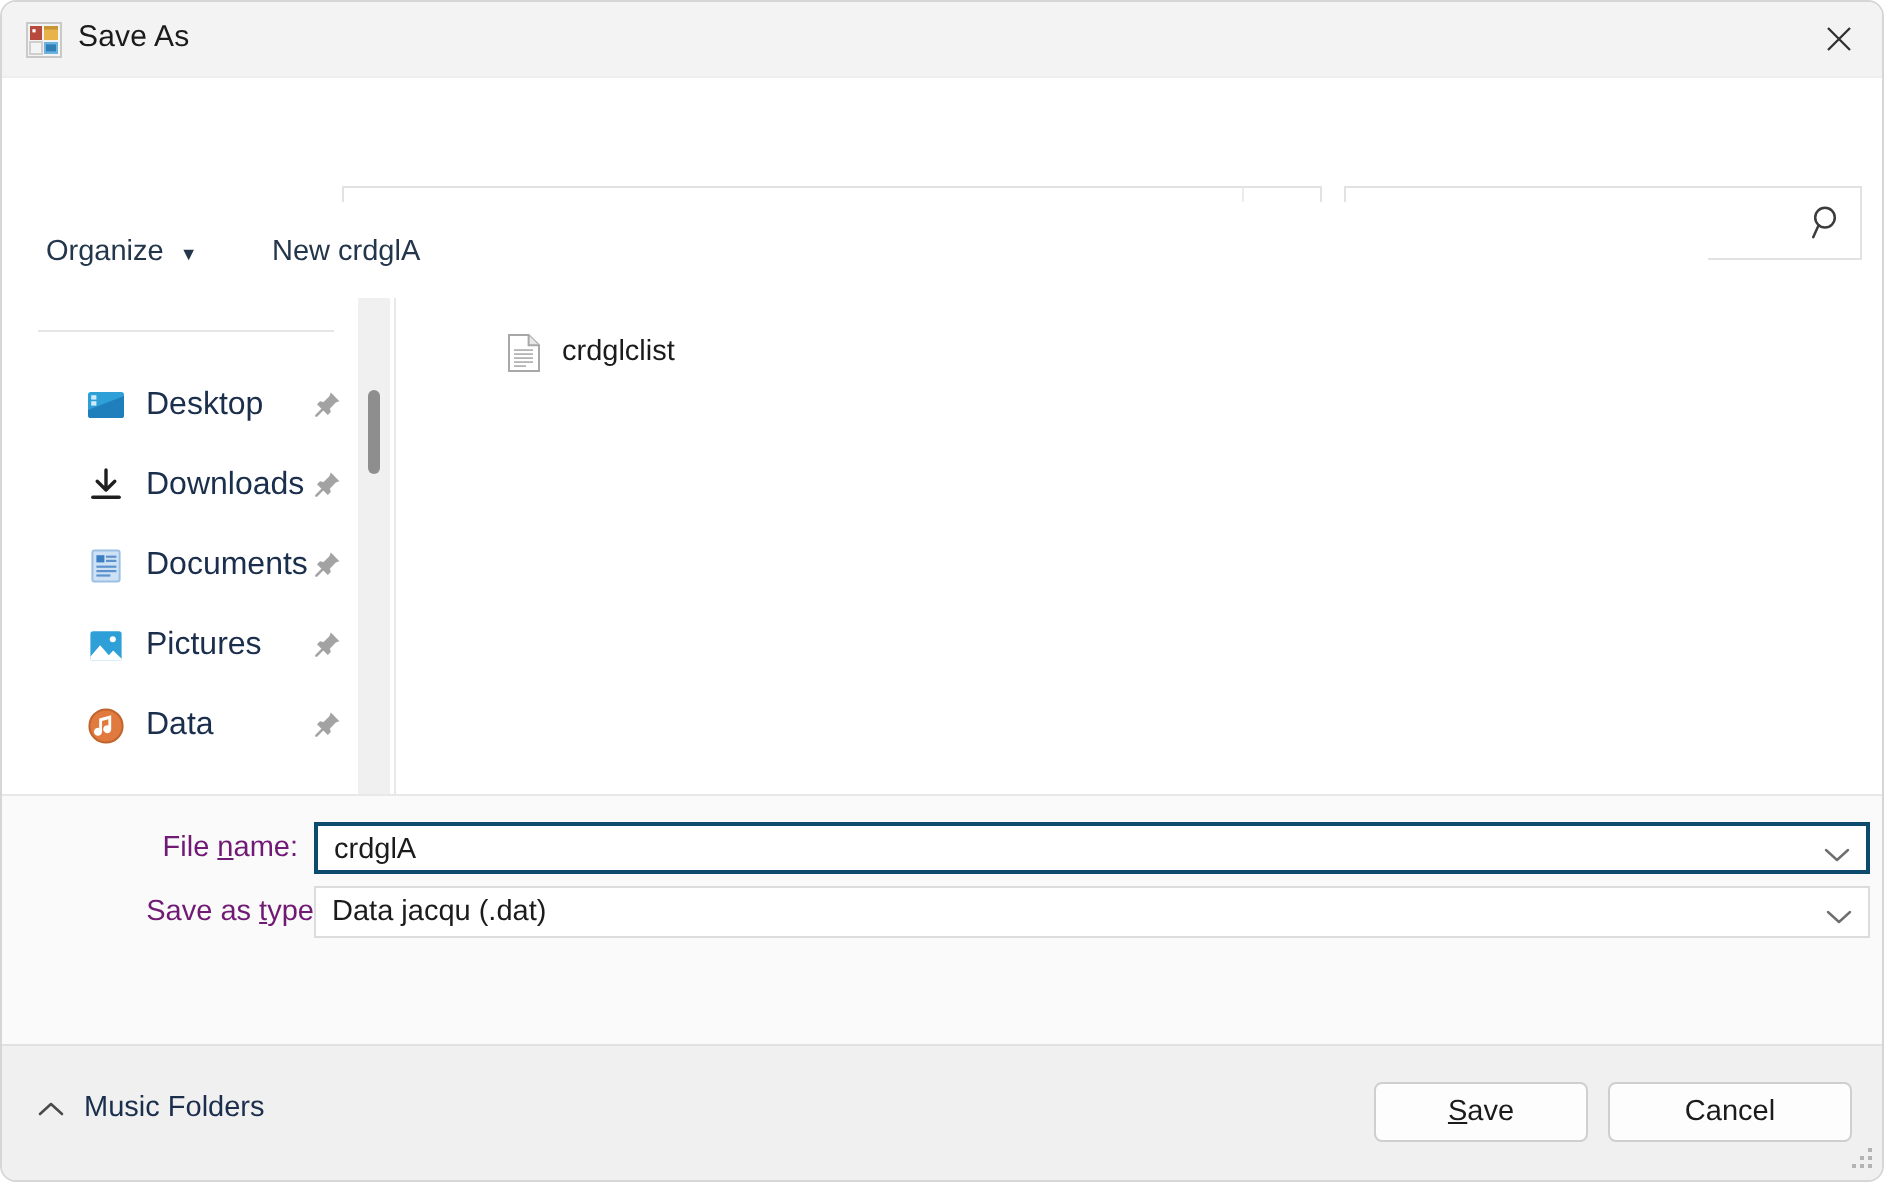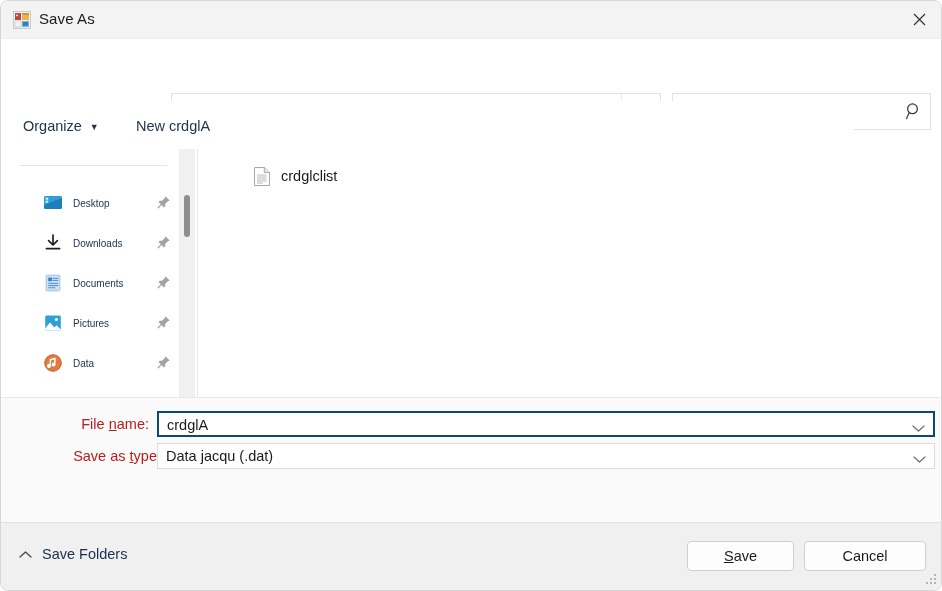--- a/index.html
+++ b/index.html
@@ -228,21 +228,21 @@
     padding-left: 42px;
     box-sizing: border-box;
   }
   .nav-item .ni-icon {
     position: absolute;
     left: 42px; top: 10px;
     width: 20px; height: 20px;
   }
   .nav-item .ni-label {
     margin-left: 30px;
-    font-size: 10px;
+    font-size: 16px;
     color: #1b2f4d;
   }
   .nav-item .ni-pin {
     position: absolute;
     right: 26px; top: 12px;
     width: 14px; height: 14px;
     color: #9a9a9a;
   }
 
   .nav-scrollbar {
@@ -294,21 +294,21 @@
     left: 0; top: 396px;
     width: 942px;
     height: 125px;
     background: #fafafa;
     border-top: 1px solid #e8e8e8;
     box-sizing: border-box;
   }
   .form-label {
     position: absolute;
     font-size: 14.5px;
-    color: #b91c1c;
+    color: #701a75;
     text-align: right;
   }
   .lbl-filename { left: 0; width: 148px; top: 18px; }
   .lbl-filetype { left: 12px; width: 148px; top: 50px; }
   .form-label u { text-decoration: underline; }
 
   .combo {
     position: absolute;
     left: 156px;
     width: 778px;
@@ -668,21 +668,21 @@
     </div>
   </div>
 
   <div class="footer">
     <div class="hide-folders">
       <span class="hf-chev">
         <svg width="13" height="9" viewBox="0 0 13 9">
           <path d="M1 7 L6.5 2 L12 7" stroke="#4a4a4a" stroke-width="1.3" fill="none" stroke-linecap="round" stroke-linejoin="round"></path>
         </svg>
       </span>
-      <span>Save Folders</span>
+      <span>Music Folders</span>
     </div>
 
     <div class="dlg-btn btn-save">
       <span></span>
         <u>S</u>
         <span>ave</span>
     </div>
     <div class="dlg-btn btn-cancel">
       <span>Cancel</span>
     </div>

